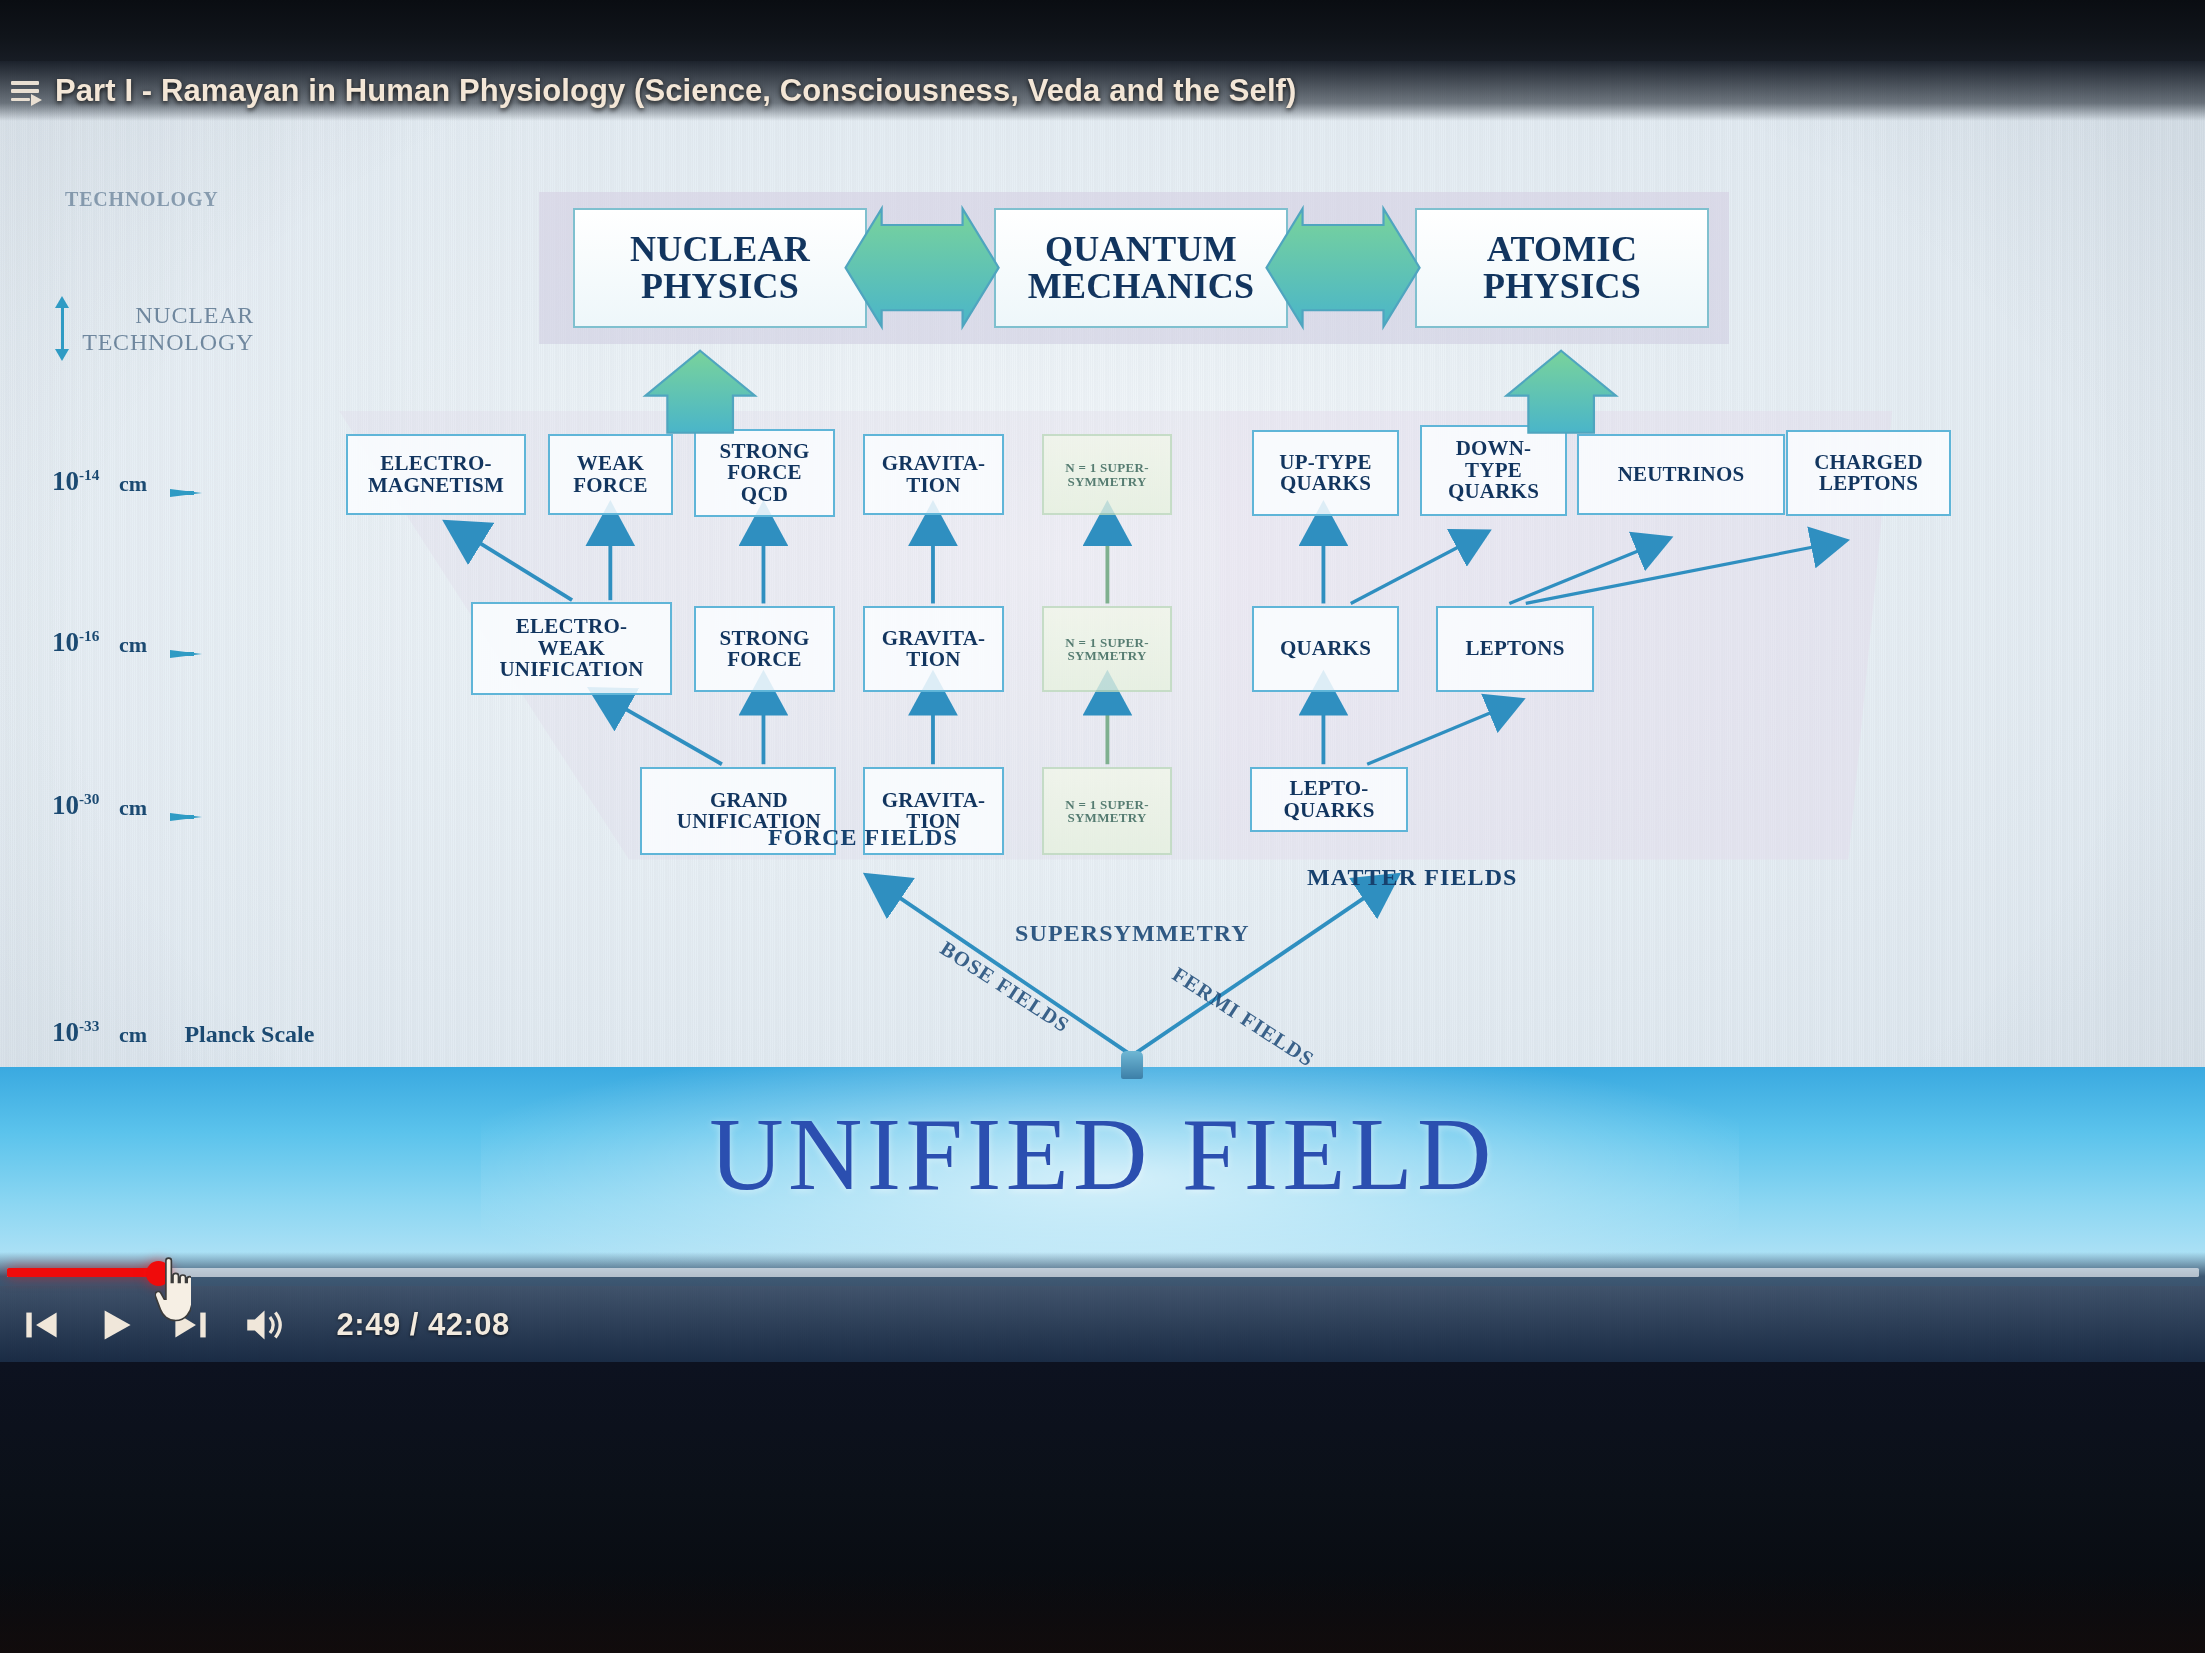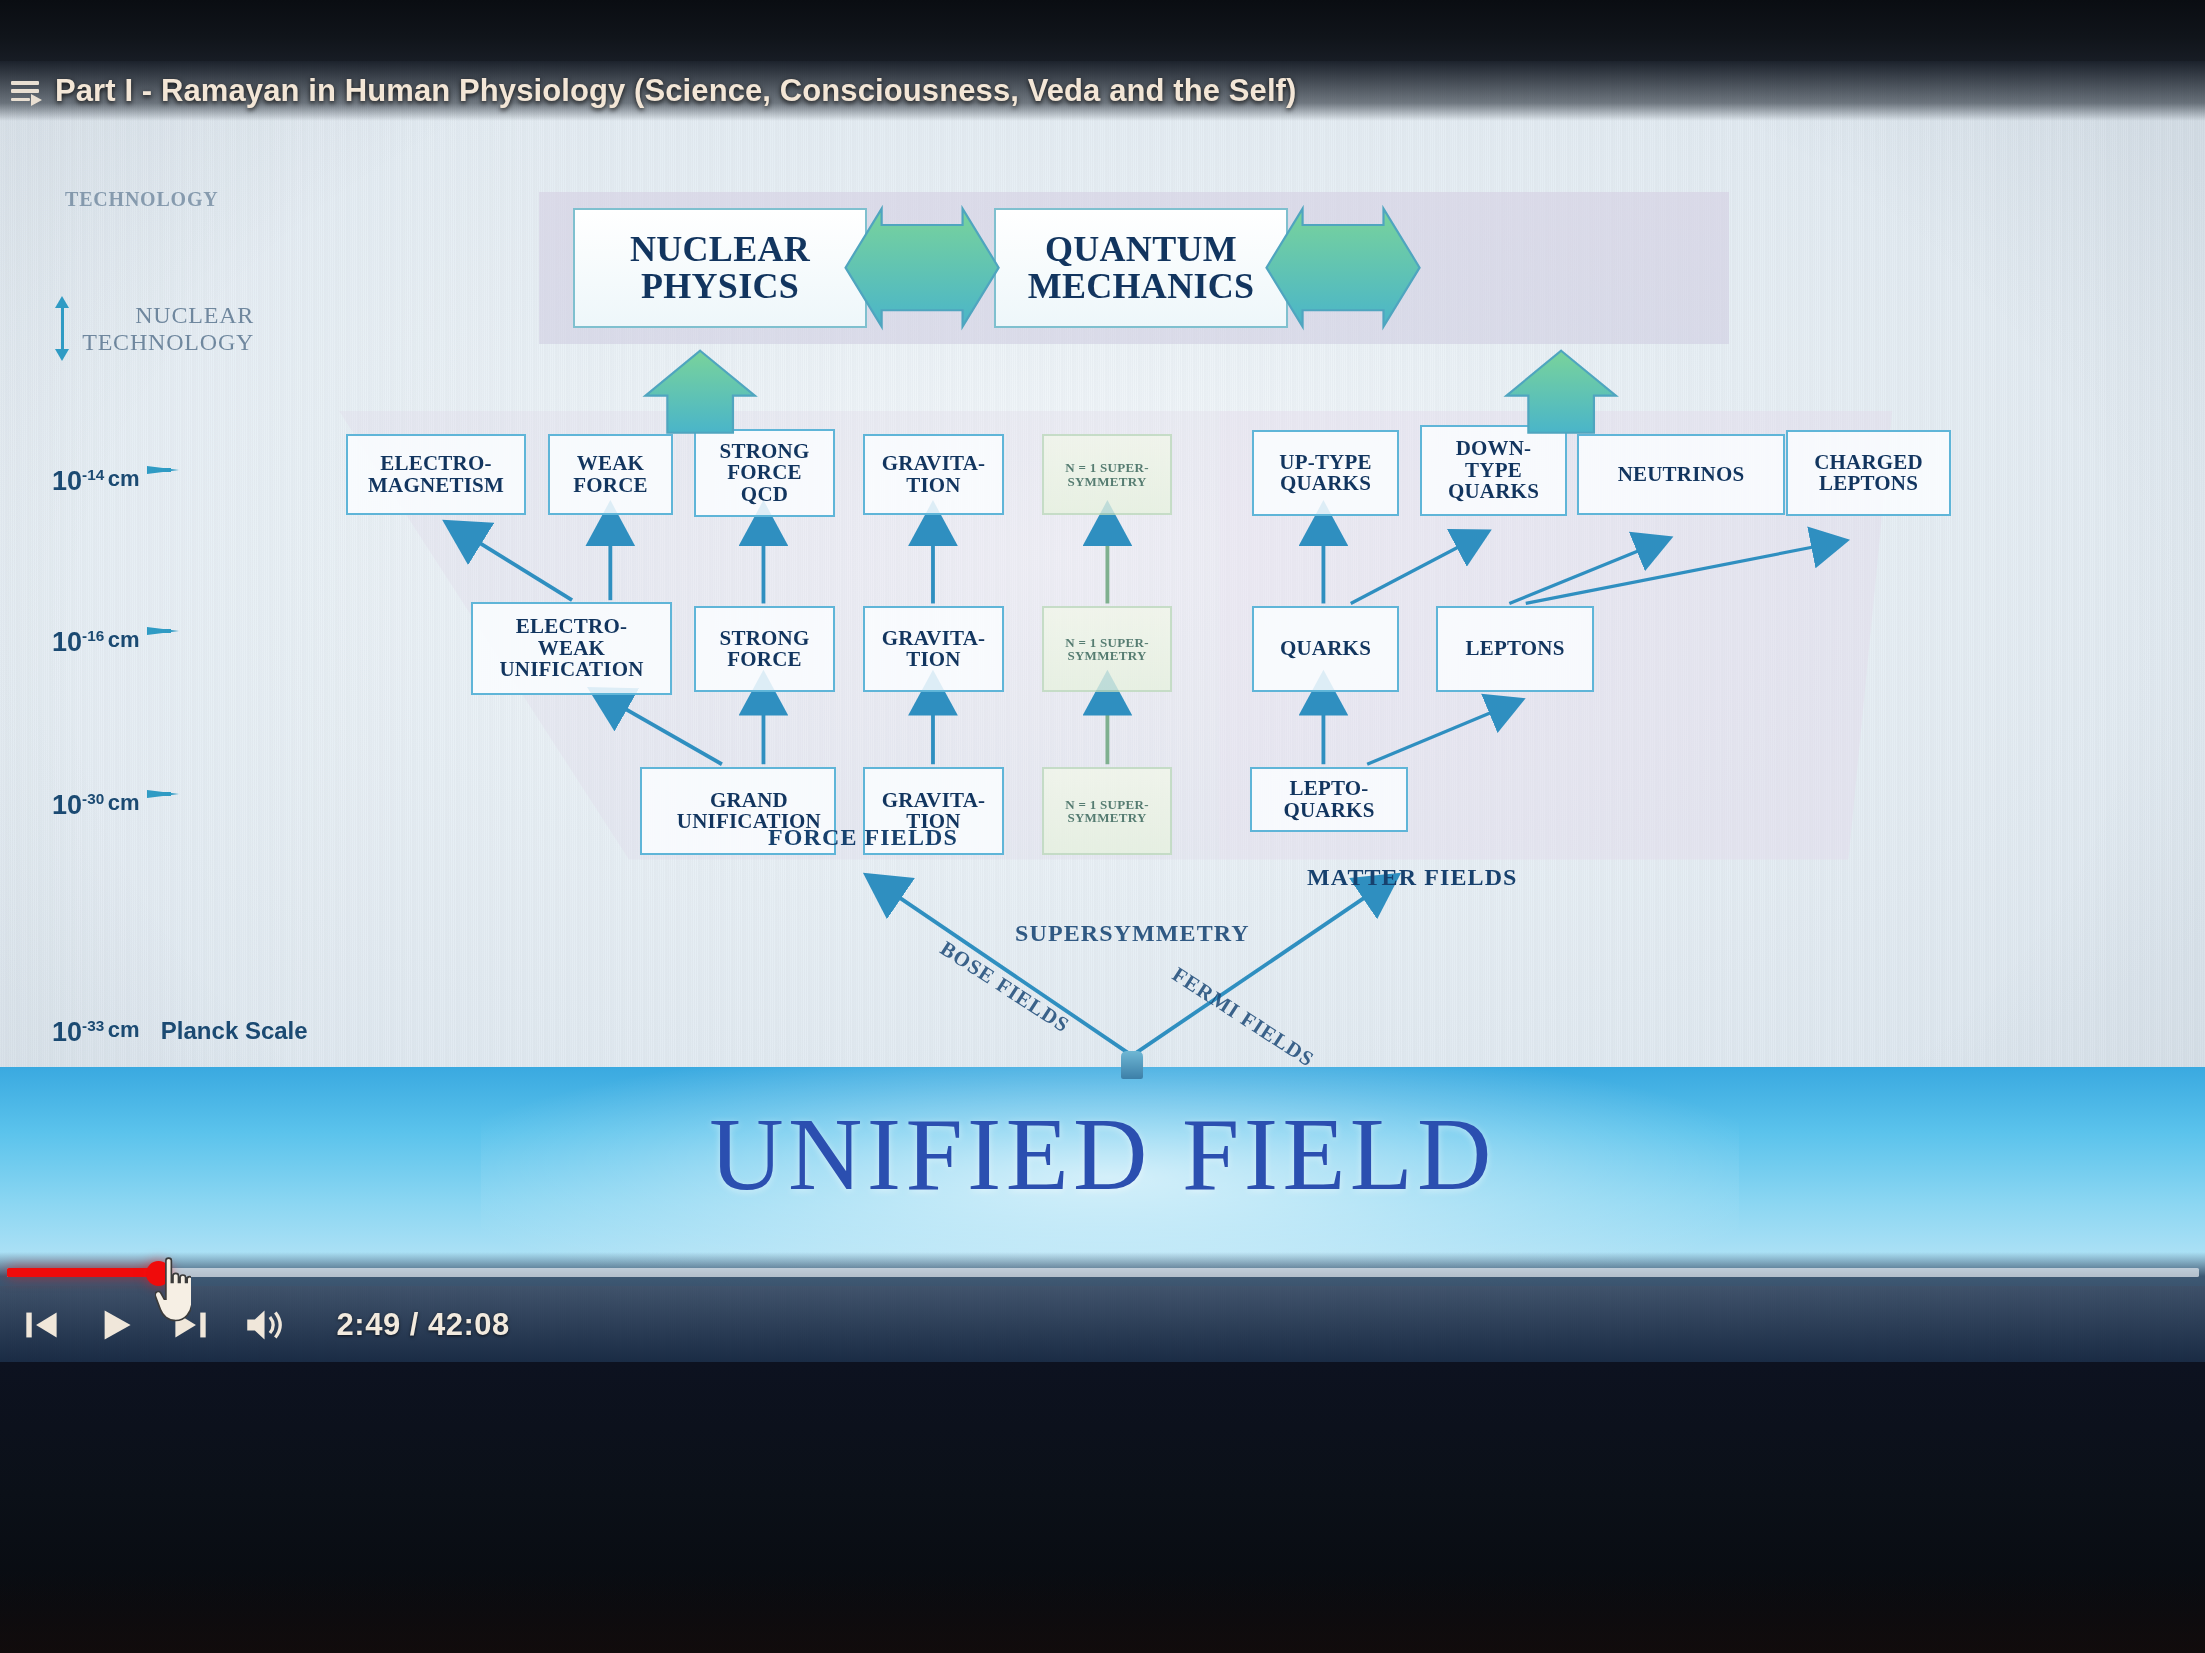--- a/index.html
+++ b/index.html
@@ -123,22 +123,22 @@
     z-index:8;
   }
 
   
   #arrow-layer{position:absolute;inset:0;z-index:9;}
   #arrow-layer-top{position:absolute;inset:0;z-index:12;}
 
   
   .scale{
     position:absolute;z-index:11;color:#1b4a72;
-    font-family:Liberation Sans, sans-serif;font-weight:700;
-    display:flex;align-items:flex-start;gap:7px;white-space:nowrap;
+    font-family:Liberation Serif, serif;font-weight:700;
+    display:flex;align-items:flex-end;gap:23px;white-space:nowrap;
   }
   .scale .num{font-size:27px;}
   .scale .num sup{font-size:15.3px;vertical-align:super;}
   .scale .cm{font-size:22px;margin-left:-3.3px;}
   .scale .planck{font-size:24px;margin-left:14.2px;font-weight:700;}
   .scale .dart{
     width:50px;height:0;border-left:32px solid #2f9bc4;
     border-top:4.9px solid transparent;border-bottom:4.9px solid transparent;position:relative;
   }
   .scale .dart::before{
@@ -235,20 +235,23 @@
         <polygon points="2230,640 3460,640 3380,1460 2230,1460" fill="#e7dced" opacity="0.42"></polygon>
       </svg>
 
       <div id="top-band"></div>
 
       <div class="nbox tier0" style="left:573px;top:147px;width:294px;height:120px;">
         <span>NUCLEAR PHYSICS</span>
       </div>
       <div class="nbox tier0" style="left:994px;top:147px;width:294px;height:120px;">
         <span>QUANTUM MECHANICS</span>
+      </div>
+      <div class="nbox tier0" style="left:1415px;top:147px;width:294px;height:120px;">
+        <span>ATOMIC PHYSICS</span>
       </div>
 
       <div class="nbox tier1" style="left:346px;top:373px;width:180px;height:81px;white-space:pre-line;">
         <span>ELECTRO-
 MAGNETISM</span>
       </div>
       <div class="nbox tier1" style="left:548px;top:373px;width:125px;height:81px;white-space:pre-line;">
         <span>WEAK
 FORCE</span>
       </div>

